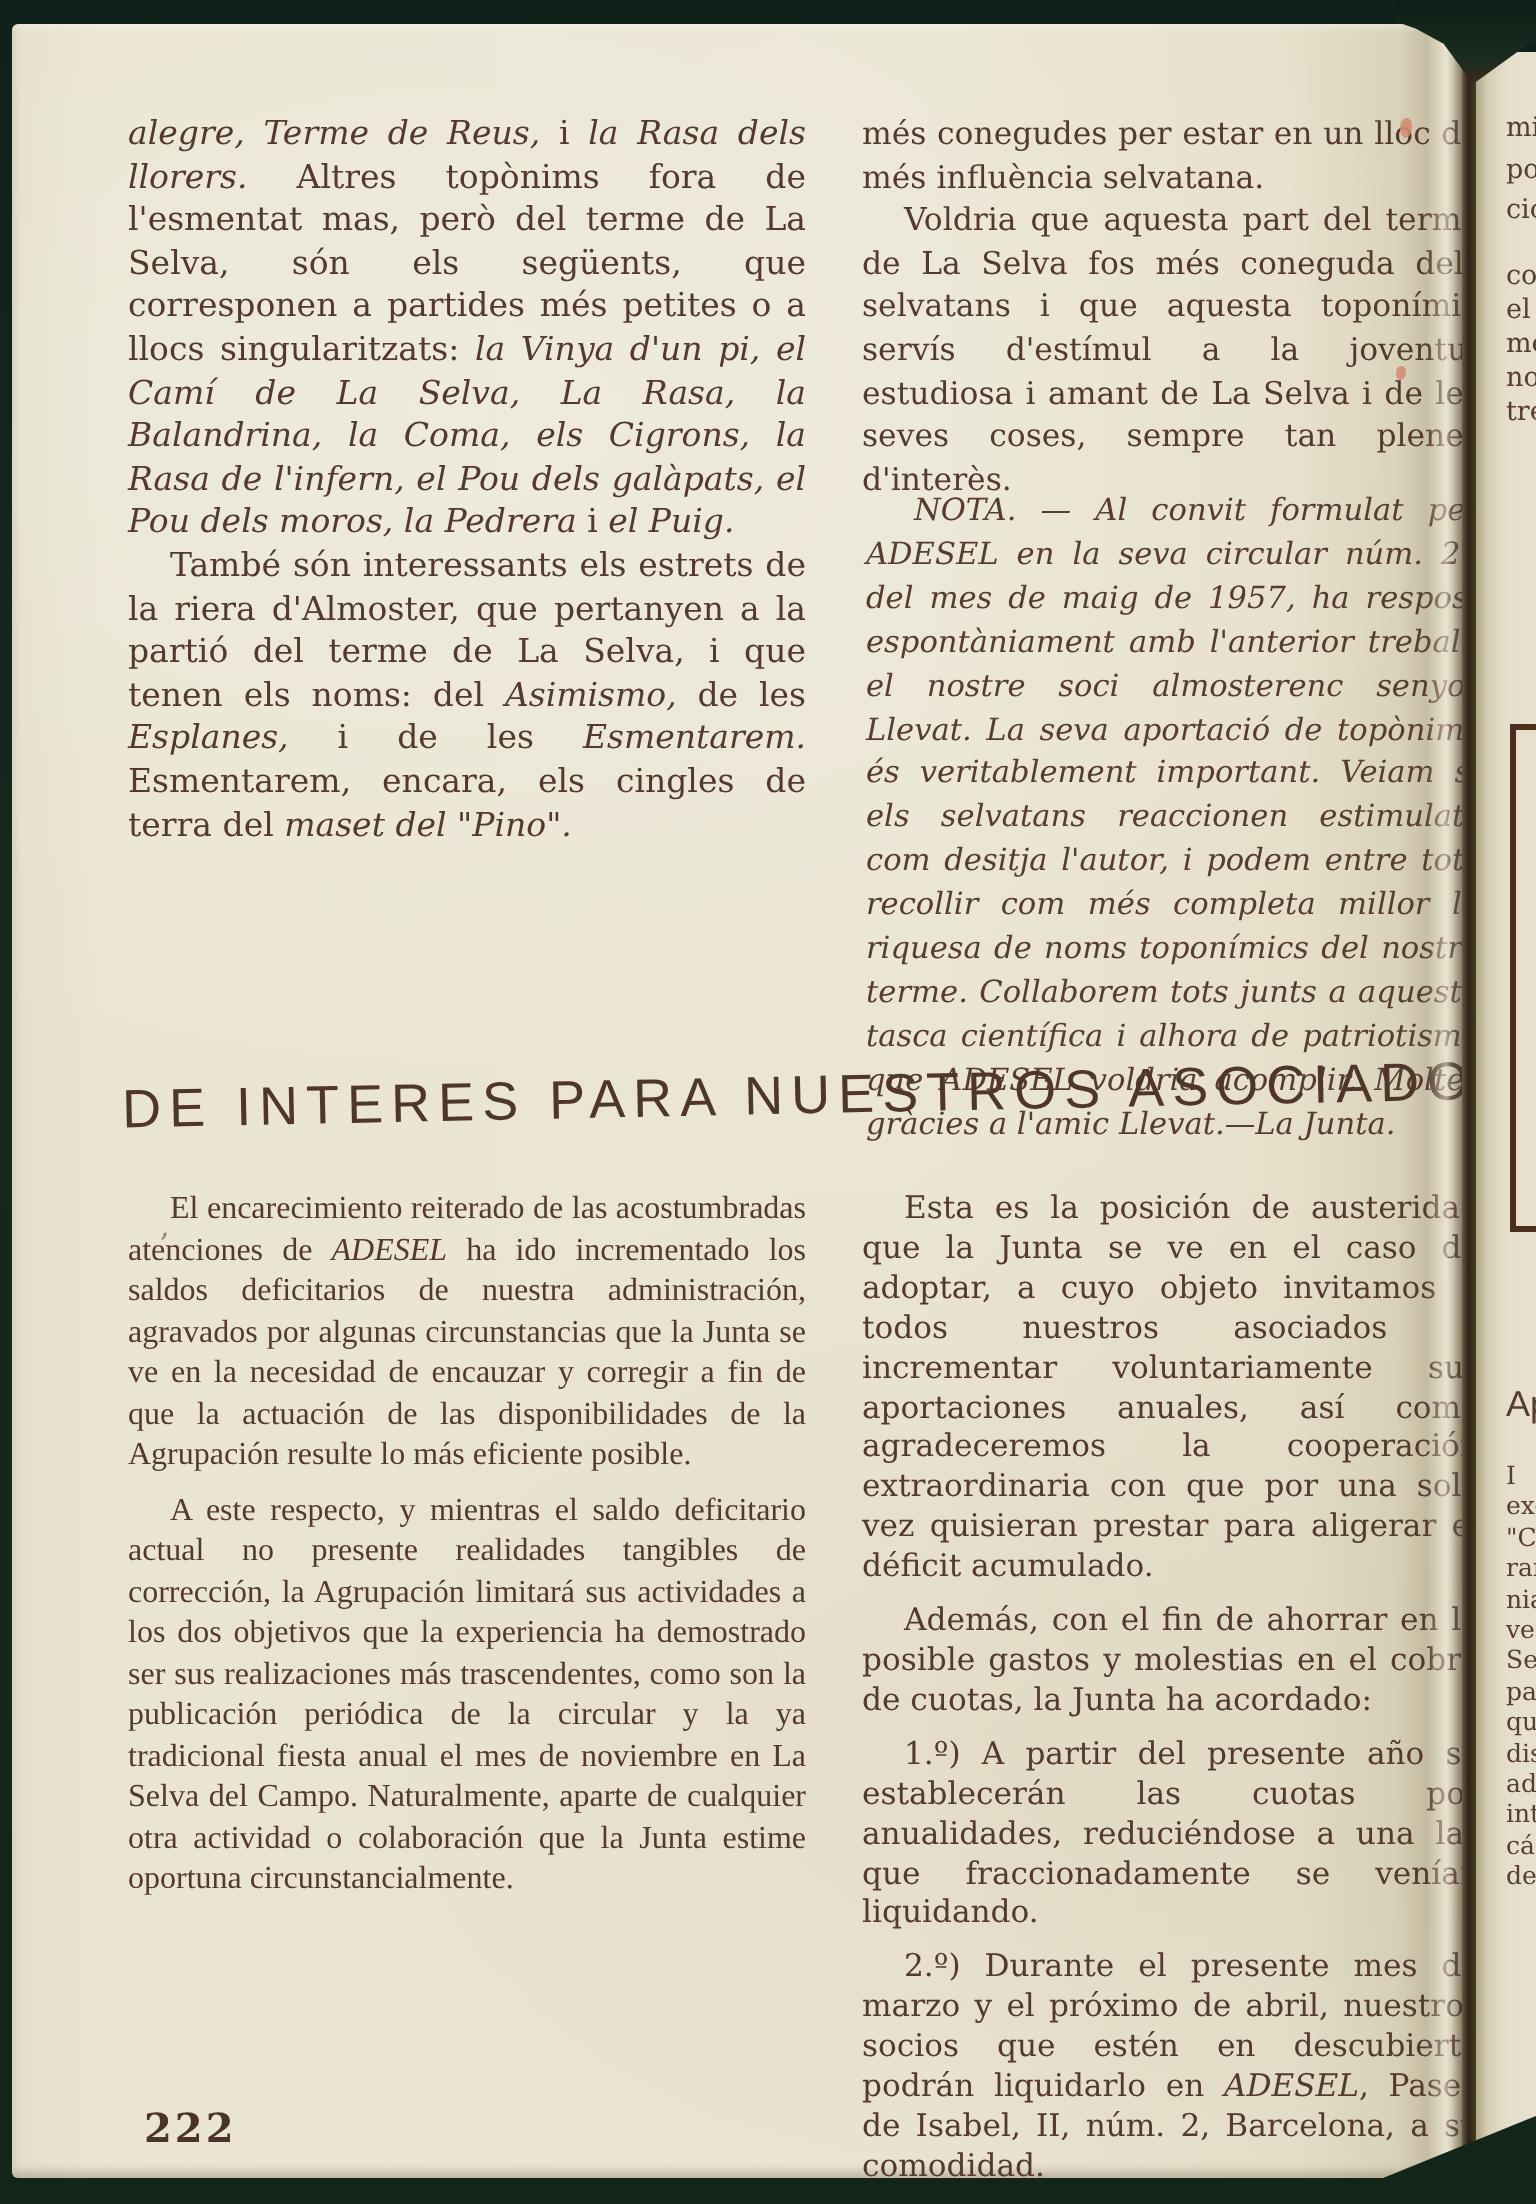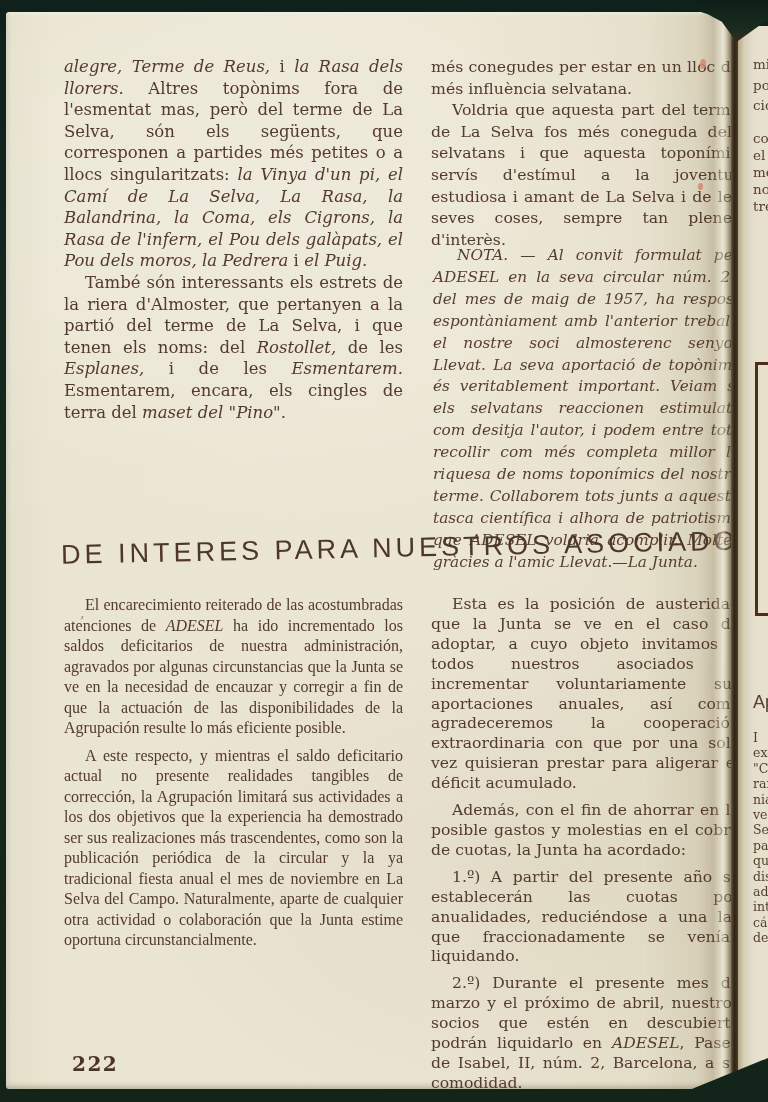--- a/index.html
+++ b/index.html
@@ -73,21 +73,21 @@
   .speck2{left:698px;top:183px;width:5px;height:7px;}
 </style>
 </head>
 <body>
 
 <div class="scene">
 
   <div class="main-page">
     <section class="col cat-left">
         <p><i>alegre, Terme de Reus,</i> i <i>la Rasa dels llorers.</i> Altres topònims fora de l'esmentat mas, però del terme de La Selva, són els següents, que corresponen a partides més petites o a llocs singularitzats: <i>la Vinya d'un pi, el Camí de La Selva, La Rasa, la Balandrina, la Coma, els Cigrons, la Rasa de l'infern, el Pou dels galàpats, el Pou dels moros, la Pedrera</i> i <i>el Puig.</i></p>
-        <p class="indent">També són interessants els estrets de la riera d'Almoster, que pertanyen a la partió del terme de La Selva, i que tenen els noms: del <i>Rostollet,</i> de les <i>Esplanes,</i> i de les <i>Esmentarem.</i> Esmentarem, encara, els cingles de terra del <i>maset del "Pino".</i></p>
+        <p class="indent">També són interessants els estrets de la riera d'Almoster, que pertanyen a la partió del terme de La Selva, i que tenen els noms: del <i>Asimismo,</i> de les <i>Esplanes,</i> i de les <i>Esmentarem.</i> Esmentarem, encara, els cingles de terra del <i>maset del "Pino".</i></p>
       </section>
     <section class="col cat-right">
         <p>més conegudes per estar en un lloc de més influència selvatana.</p>
         <p class="indent">Voldria que aquesta part del terme de La Selva fos més coneguda dels selvatans i que aquesta toponímia servís d'estímul a la joventut estudiosa i amant de La Selva i de les seves coses, sempre tan plenes d'interès.</p>
       </section>
     <section class="col nota">
         <p class="indent"><i>NOTA. — Al convit formulat per ADESEL en la seva circular núm. 27 del mes de maig de 1957, ha respost espontàniament amb l'anterior treball, el nostre soci almosterenc senyor Llevat. La seva aportació de topònims és veritablement important. Veiam si els selvatans reaccionen estimulats com desitja l'autor, i podem entre tots recollir com més completa millor la riquesa de noms toponímics del nostre terme. Collaborem tots junts a aquesta tasca científica i alhora de patriotisme que ADESEL voldria acomplir. Moltes gràcies a l'amic Llevat.—La Junta.</i></p>
       </section>
 
     <h1 class="heading">DE INTERES PARA NUESTROS ASOCIADOS</h1>

